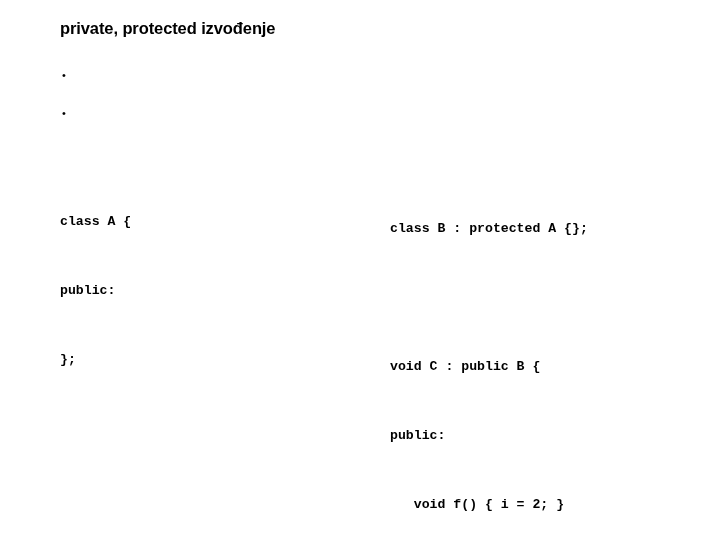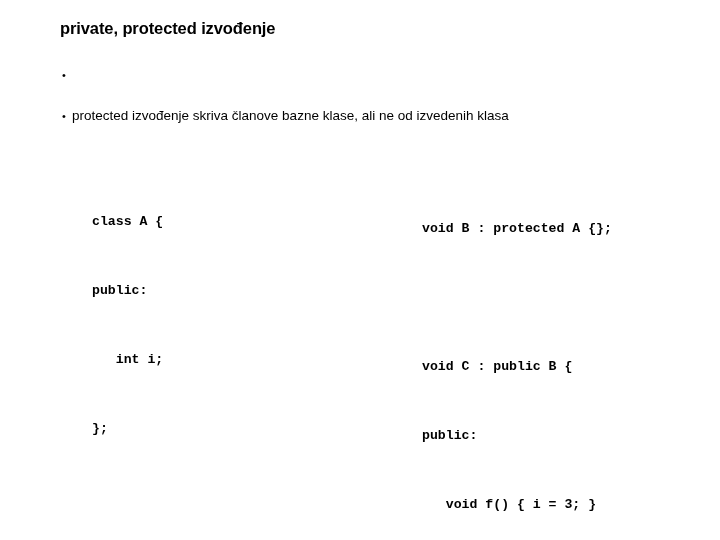--- a/index.html
+++ b/index.html
@@ -77,63 +77,60 @@
     left: 60px;
     top: 164px;
   }
   .code-col.right {
     left: 390px;
     top: 171px;
   }
   .code-line {
     white-space: pre;
     min-height: 23px;
-    margin-left: 32px;
   }
   .code-line.blank {
     height: 23px;
   }
 </style>
 </head>
 <body>
 
 <div class="slide">
 
   <div class="slide-title">private, protected izvođenje</div>
 
   <div class="bullets">
     <div class="bullet-row">
       <span class="bullet-mark">•</span>
     </div>
     <div class="bullet-row">
       <span class="bullet-mark">•</span>
-      <span class="bullet-text">protected izvođenje skriva članove bazne klase, ali ne od izvedenih klasa</span>
     </div>
   </div>
 
   <div class="code-col left">
     <div class="code-line">class A {</div>
     <div class="code-line">public:</div>
-    <div class="code-line">   int i;</div>
     <div class="code-line">};</div>
     <div class="code-line blank"></div>
     
     
     
     
     
     
   </div>
 
   <div class="code-col right">
-    <div class="code-line">void B : protected A {};</div>
+    <div class="code-line">class B : protected A {};</div>
     <div class="code-line blank"></div>
     <div class="code-line">void C : public B {</div>
     <div class="code-line">public:</div>
-    <div class="code-line">   void f() { i = 3; }</div>
+    <div class="code-line">   void f() { i = 2; }</div>
     
     
     
     
     
     
   </div>
 
 </div>
 

